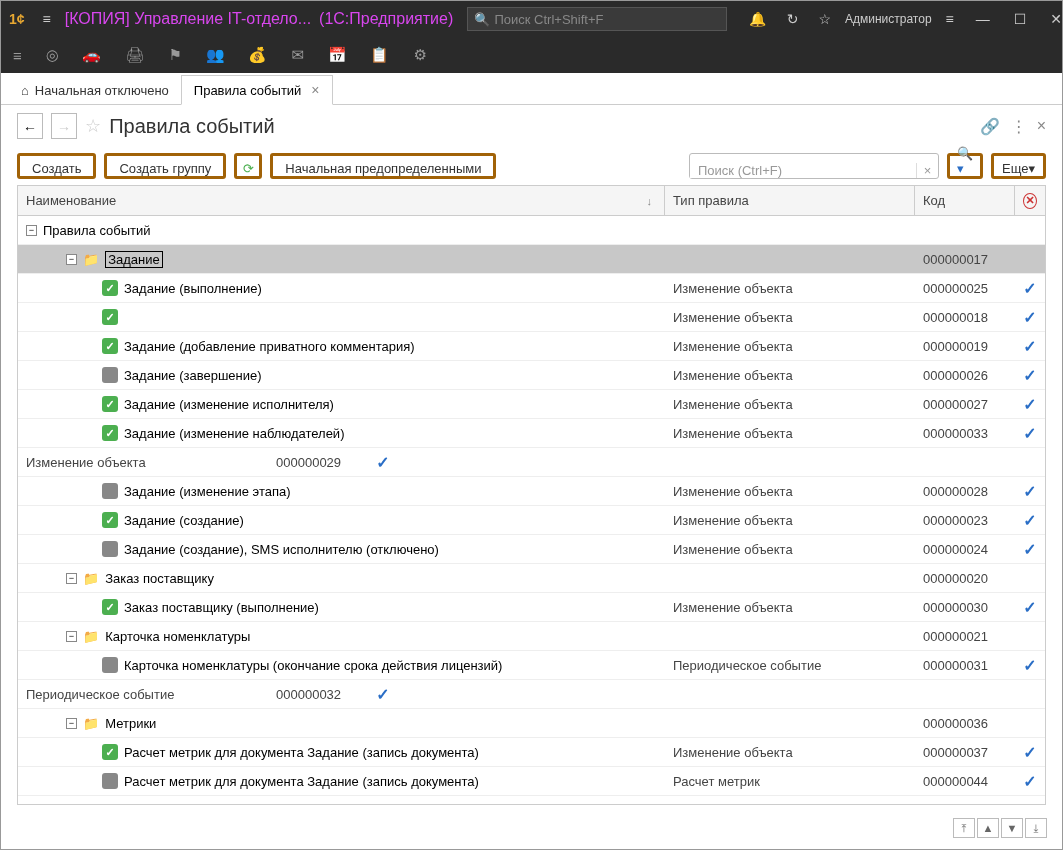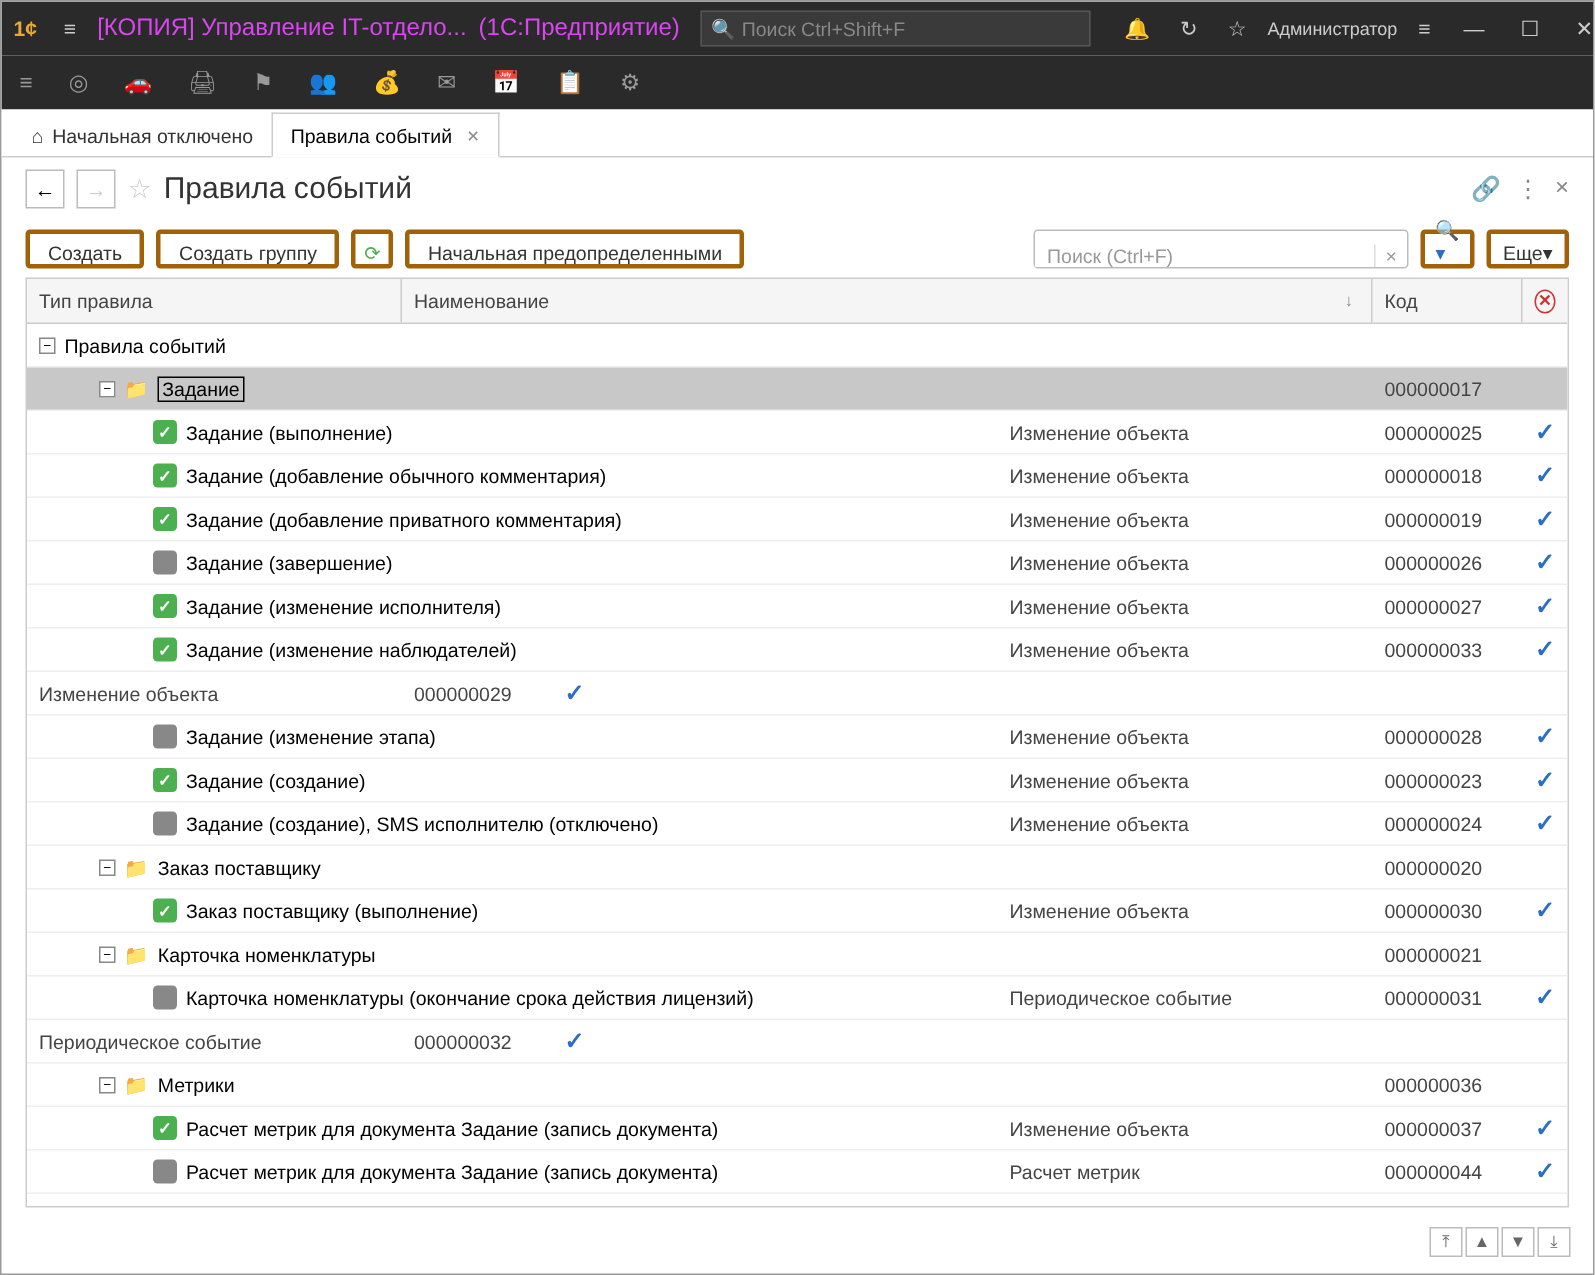--- a/index.html
+++ b/index.html
@@ -139,27 +139,27 @@
   <div class="search-local">
     <input placeholder="Поиск (Ctrl+F)" style="">
     <span class="search-clear">×</span>
   </div>
   <div class="btn btn-search">🔍 ▾</div>
   <div class="btn btn-more"><span>Еще</span> ▾</div>
 </div>
 
 <div class="table">
   <div class="thead">
-    <div class="th th-type">
-        <span>Тип правила</span>
-      </div>
     <div class="th th-name">
       <span>Наименование</span>
         <span class="sort-arrow">↓</span>
     </div>
+    <div class="th th-type">
+        <span>Тип правила</span>
+      </div>
     <div class="th th-code">
         <span>Код</span>
       </div>
     <div class="th th-check">
         <span class="del-icon">✕</span>
       </div>
   </div>
   <div id="tbody">
       <div class="row ">
         <div class="cell cell-name indent-0">
@@ -187,21 +187,20 @@
         </div>
         <div class="cell cell-type">Изменение объекта</div>
         <div class="cell cell-code">000000025</div>
         <div class="cell cell-check">
           <span class="check-mark">✓</span>
         </div>
       </div>
       <div class="row ">
         <div class="cell cell-name indent-2">
           <span class="chk chk-on">✓</span>
-          <span>Задание (добавление обычного комментария)</span>
         </div>
         <div class="cell cell-type">Изменение объекта</div>
         <div class="cell cell-code">000000018</div>
         <div class="cell cell-check">
           <span class="check-mark">✓</span>
         </div>
       </div>
       <div class="row ">
         <div class="cell cell-name indent-2">
           <span class="chk chk-on">✓</span>

